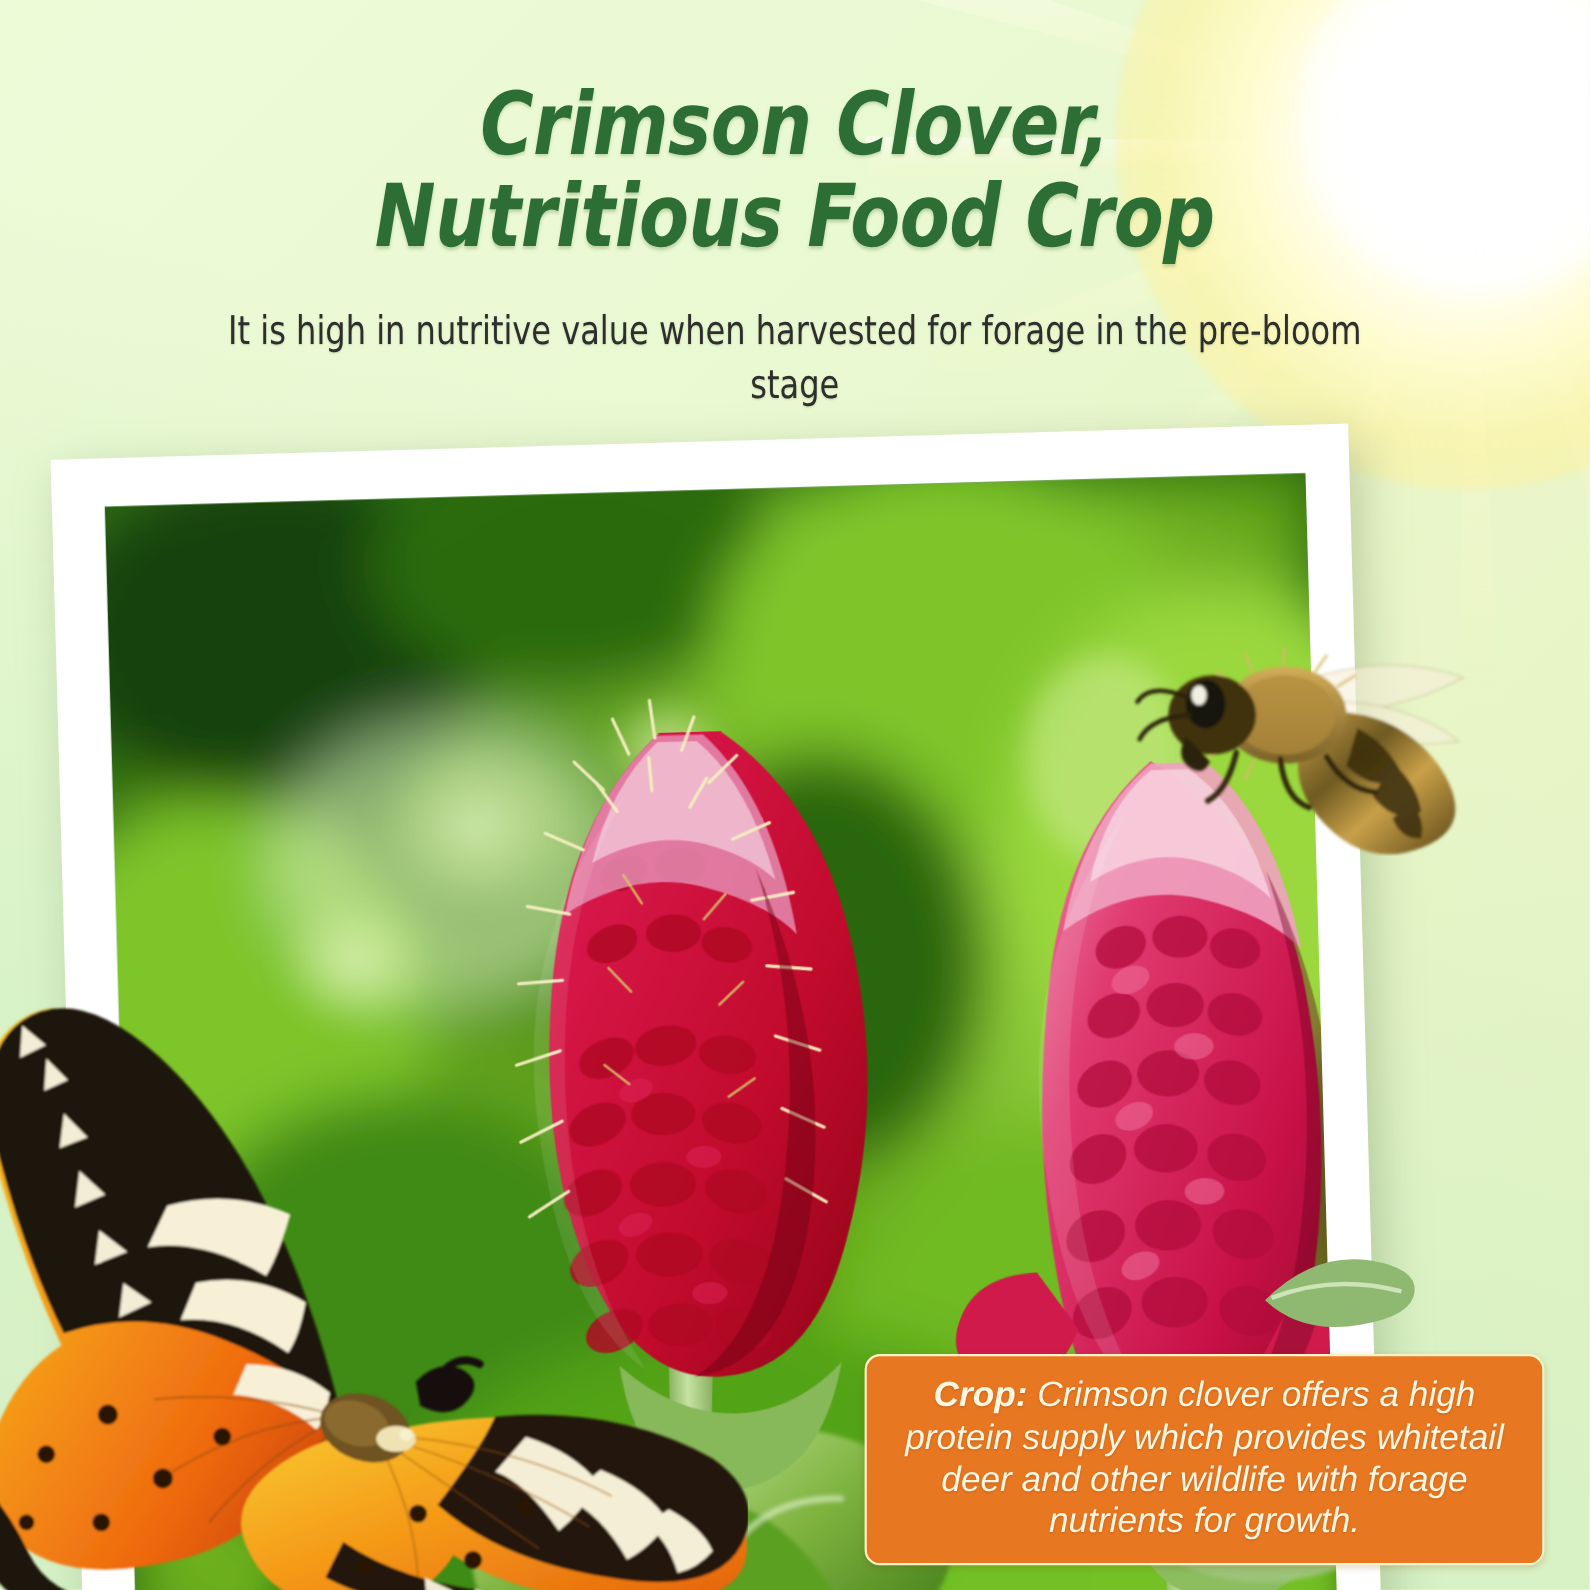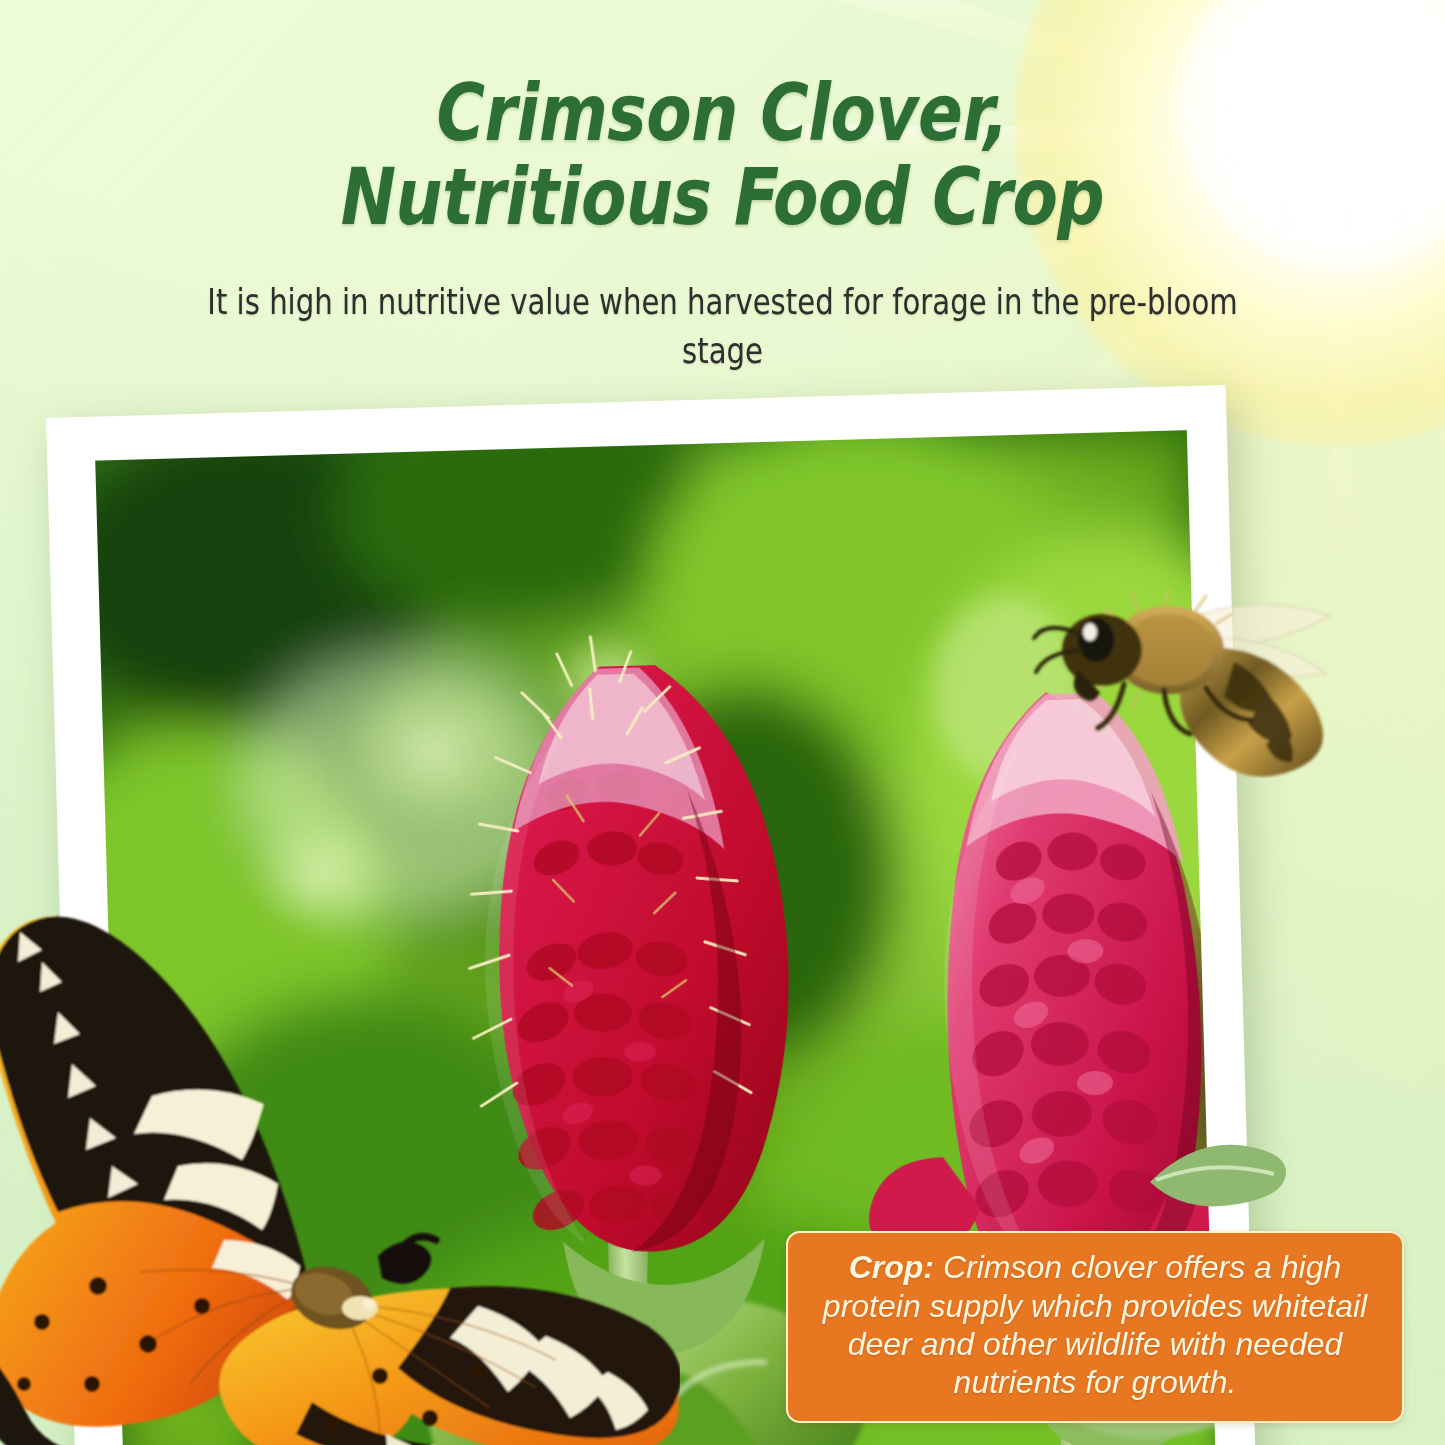--- a/index.html
+++ b/index.html
@@ -549,17 +549,17 @@
         <circle cx="389" cy="468" r="6" fill="#f7f0cd"></circle>
 
         <path d="M398 420 q22 -22 44 -10 q16 10 4 26 q-16 20 -44 6 Z" fill="#15100a"></path>
         <path d="M420 414 q16 -20 36 -10" stroke="#15100a" stroke-width="7" fill="none" stroke-linecap="round"></path>
       </g>
     </svg>
   </div>
 
   <div class="notes" style="background: rgb(232, 119, 34); border-color: rgb(253, 243, 201);">
     <p style="color: rgb(253, 247, 226);">
-      <b>Crop:</b><span> Crimson clover offers a high protein supply which provides whitetail deer and other wildlife with needed nutrients for growth.</span>
+      <b>Crop:</b><span> Crimson clover offers a high protein supply which provides whitetail deer and other wildlife with forage nutrients for growth.</span>
     </p>
   </div>
 
 </div>
 
 </body></html>

